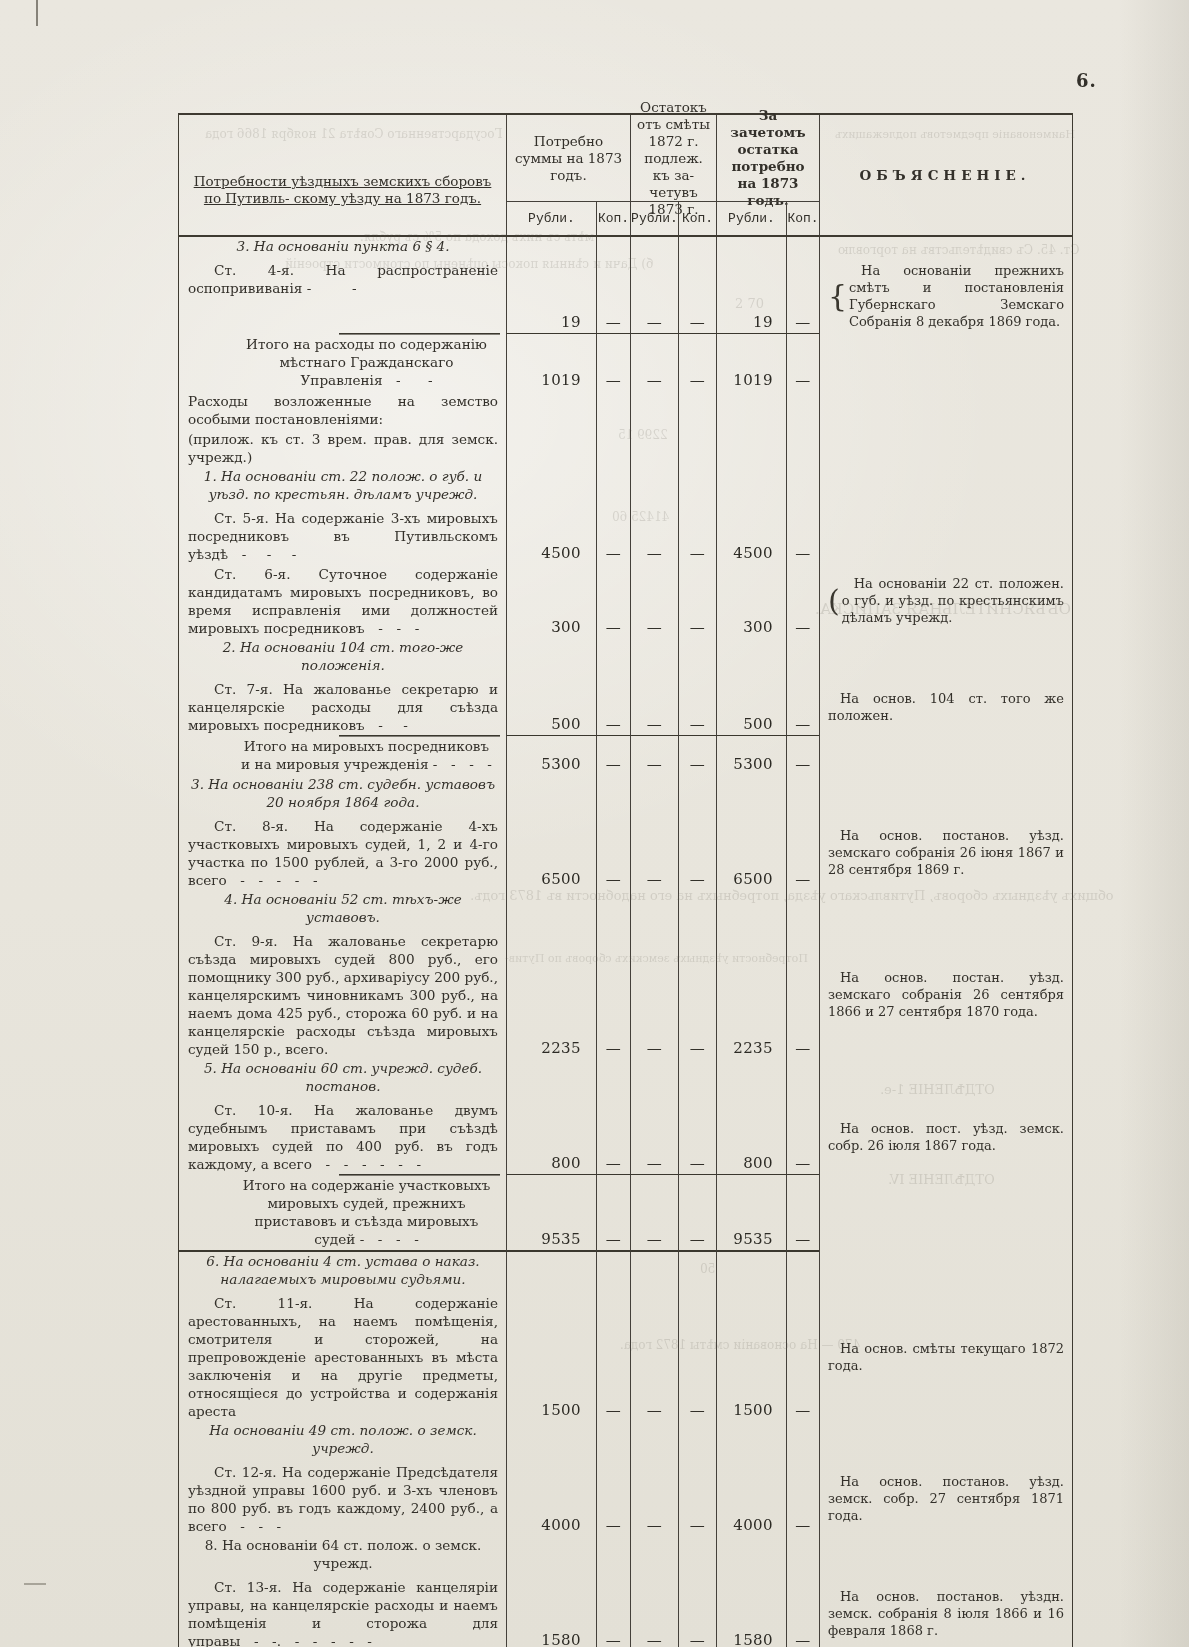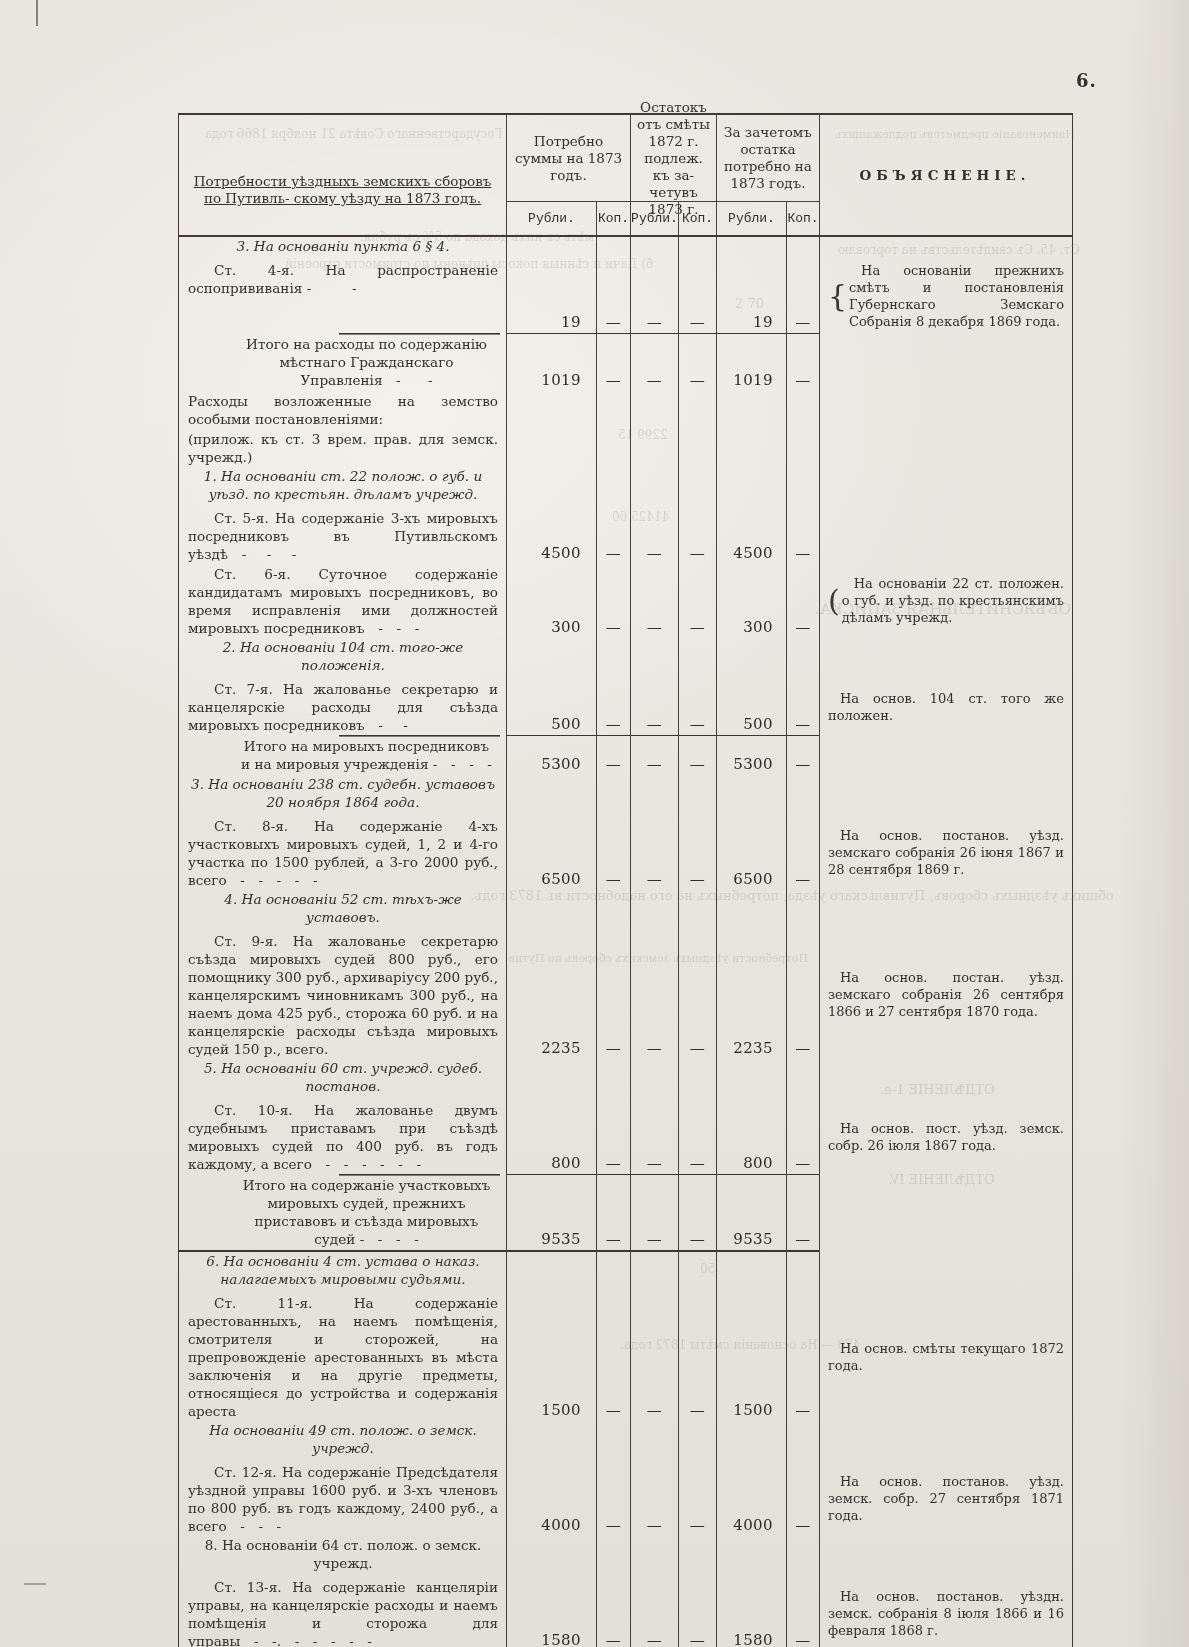--- a/index.html
+++ b/index.html
@@ -20,21 +20,21 @@
 
   
   .tbl{position:absolute;left:178px;top:113px;width:895px;box-sizing:border-box;
        border-top:2.4px solid #3e3a31;border-left:1.8px solid #3e3a31;border-right:1.8px solid #3e3a31;}
   .hdr{position:relative;height:120px;border-bottom:2.2px solid #3e3a31;}
   .hdr .hc{position:absolute;box-sizing:border-box;display:flex;align-items:center;justify-content:center;
        text-align:center;font-size:13.5px;line-height:17px;padding:4px 6px;}
   .hc-desc{left:0;top:15px;width:327px;height:120px;font-size:14px;line-height:22px;padding:6px 14px;text-decoration:underline;}
   .hc1{left:327px;top:0;width:124px;height:86px;border-left:1.5px solid #44403a;}
   .hc2{left:451px;top:0;width:86px;height:86px;border-left:1.5px solid #44403a;font-size:12.5px;}
-  .hc3{left:537px;top:0;width:103px;height:86px;border-left:1.5px solid #44403a;font-size:12.8px;}
+  .hc3{left:537px;top:0;width:103px;height:86px;border-left:1.5px solid #44403a;font-size:12.8px;font-weight:bold;}
   .hc-expl{left:640px;top:0;width:251px;height:120px;border-left:1.5px solid #44403a;
        font-size:15px;letter-spacing:5px;font-weight:bold;}
   .subline{position:absolute;left:327px;width:313px;top:86px;border-top:1.5px solid #44403a;}
   .hs{position:absolute;top:86px;height:34px;box-sizing:border-box;display:flex;align-items:center;
       justify-content:center;font-size:13px;border-left:1.5px solid #44403a;font-family:Liberation Mono, monospace;}
   .hs1{left:327px;width:90px;}
   .hs2{left:417px;width:34px;}
   .hs3{left:451px;width:48px;}
   .hs4{left:499px;width:38px;}
   .hs5{left:537px;width:70px;}

